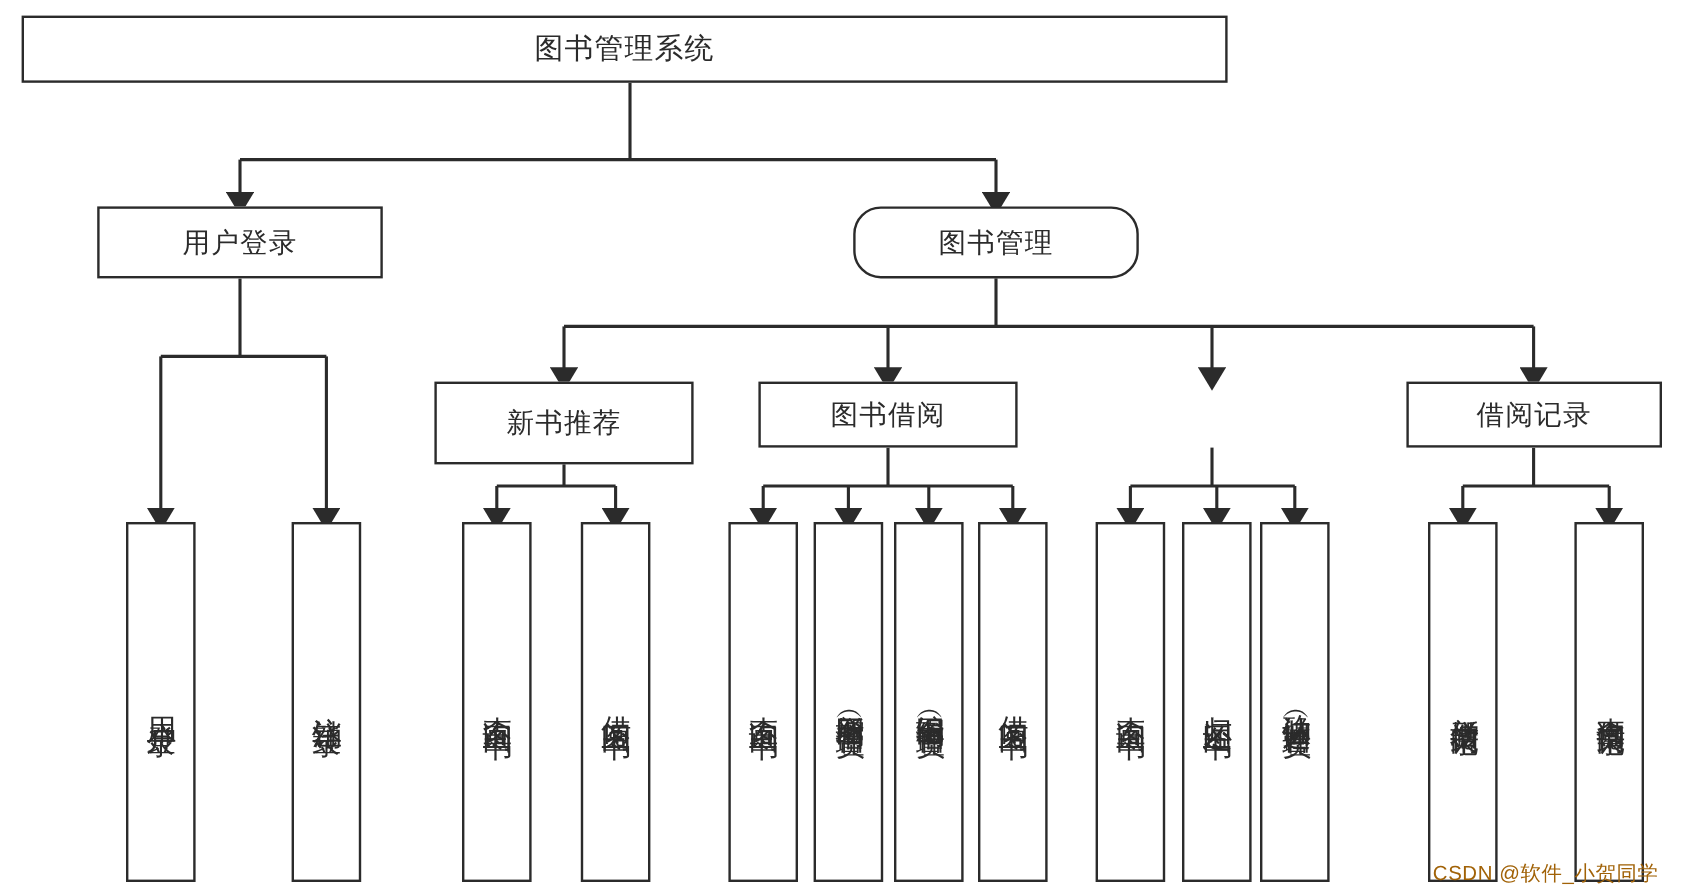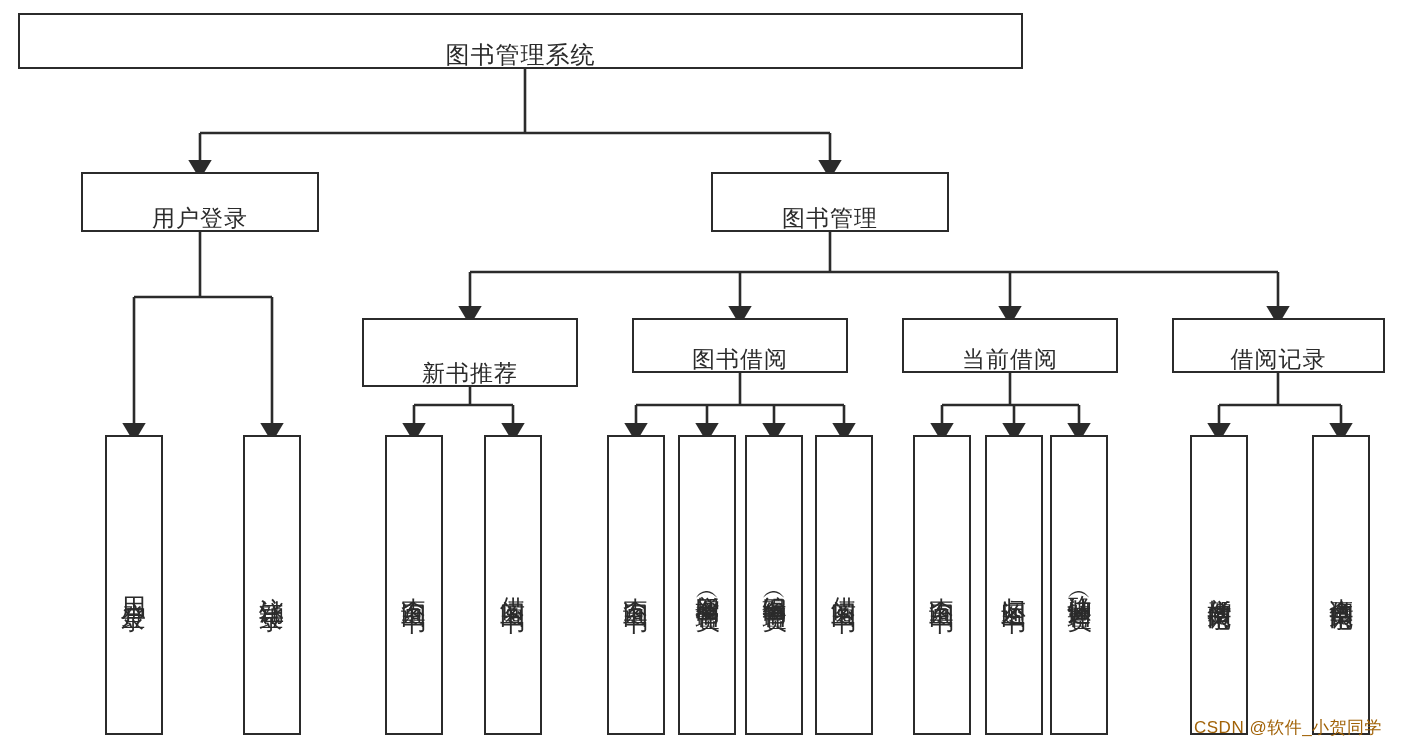--- a/index.html
+++ b/index.html
@@ -25,21 +25,21 @@
     height: 747px;
     pointer-events: none;
   }
   .node {
     position: absolute;
     box-sizing: border-box;
     border: 2.5px solid #2b2b2b;
     background: #ffffff;
     color: #2b2b2b;
     display: flex;
-    align-items: flex-end;
+    align-items: center;
     justify-content: center;
     overflow: hidden;
   }
   .node-label {
     display: block;
     text-align: center;
     line-height: 1.0;
     white-space: nowrap;
   }
   
@@ -131,32 +131,29 @@
     </g>
   </svg>
 
   <div class="node h-node root" style="left:18px; top:13px; width:1005px; height:56px;">
     <span class="node-label">图书管理系统</span>
   </div>
 
   <div class="node h-node" style="left:81px; top:172px; width:238px; height:60px;">
     <span class="node-label">用户登录</span>
   </div>
-  <div class="node h-node" style="left:711px; top:172px; width:238px; height:60px;">
+  <div class="node h-node" style="left:711px; top:172px; width:238px; height:60px;border-radius:23px;">
     <span class="node-label">图书管理</span>
   </div>
 
   <div class="node h-node" style="left:362px; top:318px; width:216px; height:69px;">
     <span class="node-label">新书推荐</span>
   </div>
   <div class="node h-node" style="left:632px; top:318px; width:216px; height:55px;">
     <span class="node-label">图书借阅</span>
-  </div>
-  <div class="node h-node" style="left:902px; top:318px; width:216px; height:55px;">
-    <span class="node-label">当前借阅</span>
   </div>
   <div class="node h-node" style="left:1172px; top:318px; width:213px; height:55px;">
     <span class="node-label">借阅记录</span>
   </div>
 
   <div class="node v-node" style="left:105px; top:435px; width:58px; height:300px;">
     <span class="node-label">用户登录</span>
   </div>
   <div class="node v-node" style="left:243px; top:435px; width:58px; height:300px;">
     <span class="node-label">注销登录</span>

